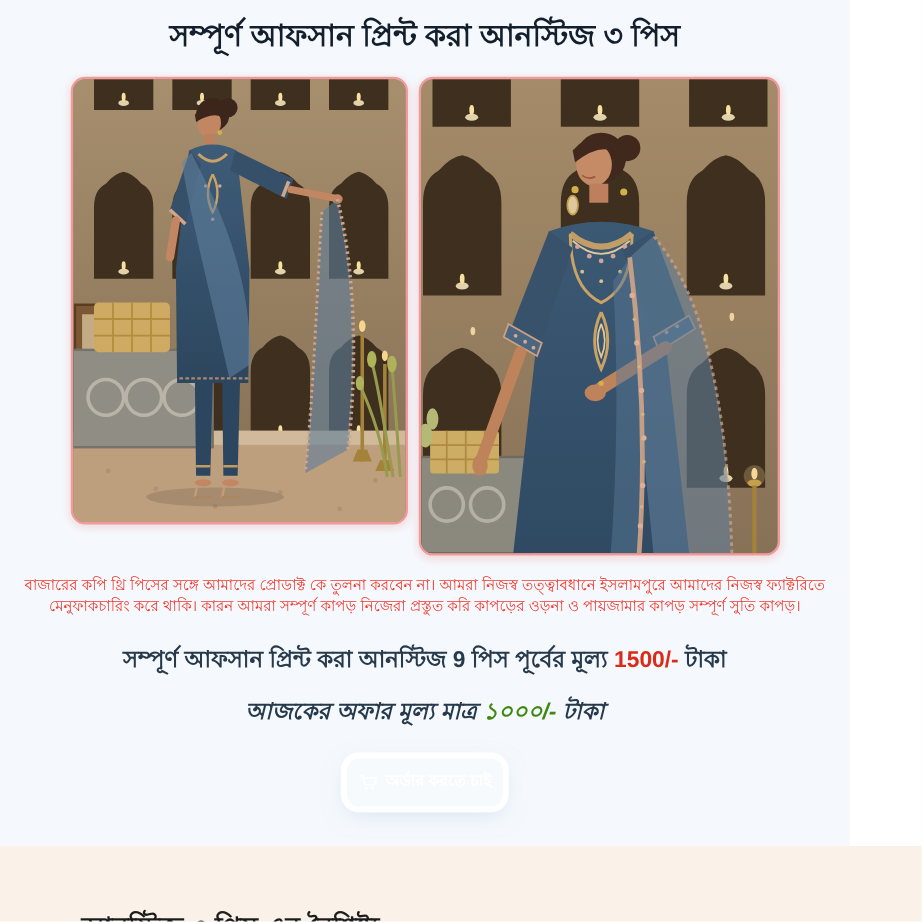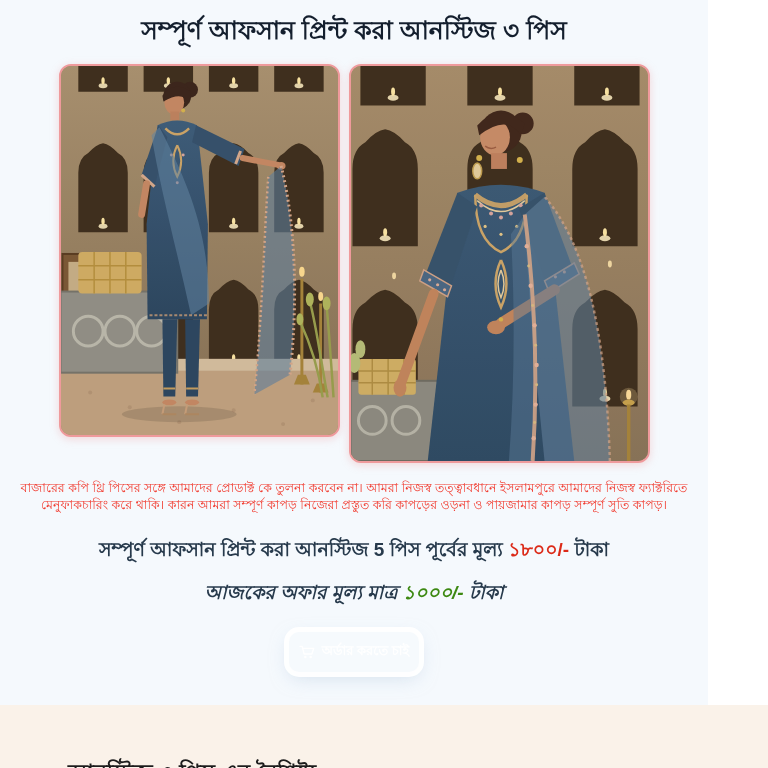--- a/index.html
+++ b/index.html
@@ -349,21 +349,21 @@
           </g>
           <path d="M262,399 C258,270 238,180 196,132" fill="none" stroke="#d8a88c" stroke-width="2.5" stroke-dasharray="3 3" opacity="0.7"></path>
         </g>
         <rect x="0" y="0" width="301" height="399" fill="#6b4a2a" opacity="0.05"></rect>
       </svg>
     </figure>
   </div>
 
   <p class="disclaimer">বাজারের কপি থ্রি পিসের সঙ্গে আমাদের প্রোডাক্ট কে তুলনা করবেন না। আমরা নিজস্ব তত্ত্বাবধানে ইসলামপুরে আমাদের নিজস্ব ফ্যাক্টরিতে মেনুফাকচারিং করে থাকি। কারন আমরা সম্পূর্ণ কাপড় নিজেরা প্রস্তুত করি কাপড়ের ওড়না ও পায়জামার কাপড় সম্পূর্ণ সুতি কাপড়।</p>
 
-  <p class="price-line"><span>সম্পূর্ণ আফসান প্রিন্ট করা আনস্টিজ 5 পিস পূর্বের মূল্য </span><span class="old-price">১৮০০/-</span><span> টাকা</span></p>
+  <p class="price-line"><span>সম্পূর্ণ আফসান প্রিন্ট করা আনস্টিজ 9 পিস পূর্বের মূল্য </span><span class="old-price">1500/-</span><span> টাকা</span></p>
 
   <p class="offer-line"><span>আজকের অফার মূল্য মাত্র </span><span class="new-price">১০০০/-</span><span> টাকা</span></p>
 
   <button class="order-button">
     <span class="cart-ic">
       <svg width="16" height="16" viewBox="0 0 24 24">
         <path d="M1.5 3.5h3.2l3 11.5h11.6l2.8-8.5H6.2" fill="none" stroke="#ffffff" stroke-width="2" stroke-linecap="round" stroke-linejoin="round"></path>
         <circle cx="9.5" cy="19.5" r="1.8" fill="#ffffff"></circle>
         <circle cx="17.5" cy="19.5" r="1.8" fill="#ffffff"></circle>
       </svg>

